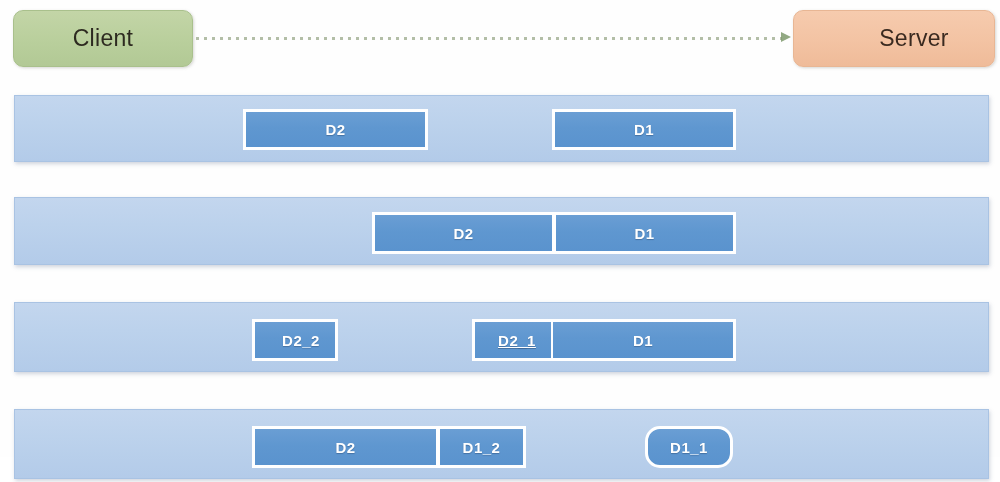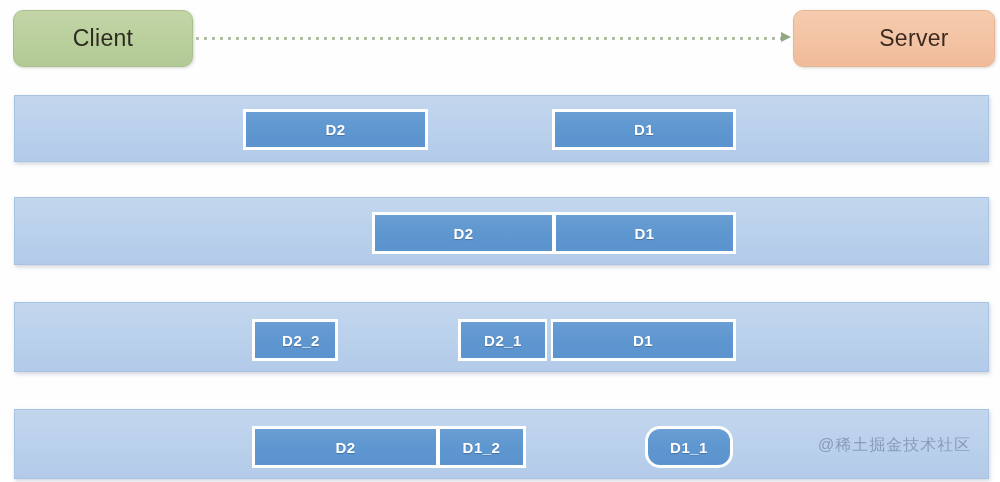--- a/index.html
+++ b/index.html
@@ -159,32 +159,31 @@
       </div>
       <div class="seg joined-right" style="left: 372px; top: 212px; width: 182px; height: 42px;">
         <span>D2</span>
       </div>
       <div class="seg joined-left" style="left: 554px; top: 212px; width: 182px; height: 42px;">
         <span>D1</span>
       </div>
       <div class="seg" style="left: 252px; top: 319px; width: 86px; height: 42px; padding-left: 12px;">
         <span>D2_2</span>
       </div>
-      <div class="seg joined-right" style="left: 458px; top: 319px; width: 89px; height: 42px;">
+      <div class="seg joined-right" style="left: 472px; top: 319px; width: 89px; height: 42px; text-decoration: underline;">
         <span>D2_1</span>
       </div>
       <div class="seg joined-left" style="left: 551px; top: 319px; width: 185px; height: 42px;">
         <span>D1</span>
       </div>
       <div class="seg joined-right" style="left: 252px; top: 426px; width: 186px; height: 42px;">
         <span>D2</span>
       </div>
       <div class="seg joined-left" style="left: 438px; top: 426px; width: 88px; height: 42px;">
         <span>D1_2</span>
       </div>
       <div class="seg" style="left: 645px; top: 426px; width: 88px; height: 42px; border-radius: 15px;">
         <span>D1_1</span>
       </div>
     </div>
 
-  <div class="watermark">@稀土掘金技术社区</div>
 
 </div>
 
 </body></html>

